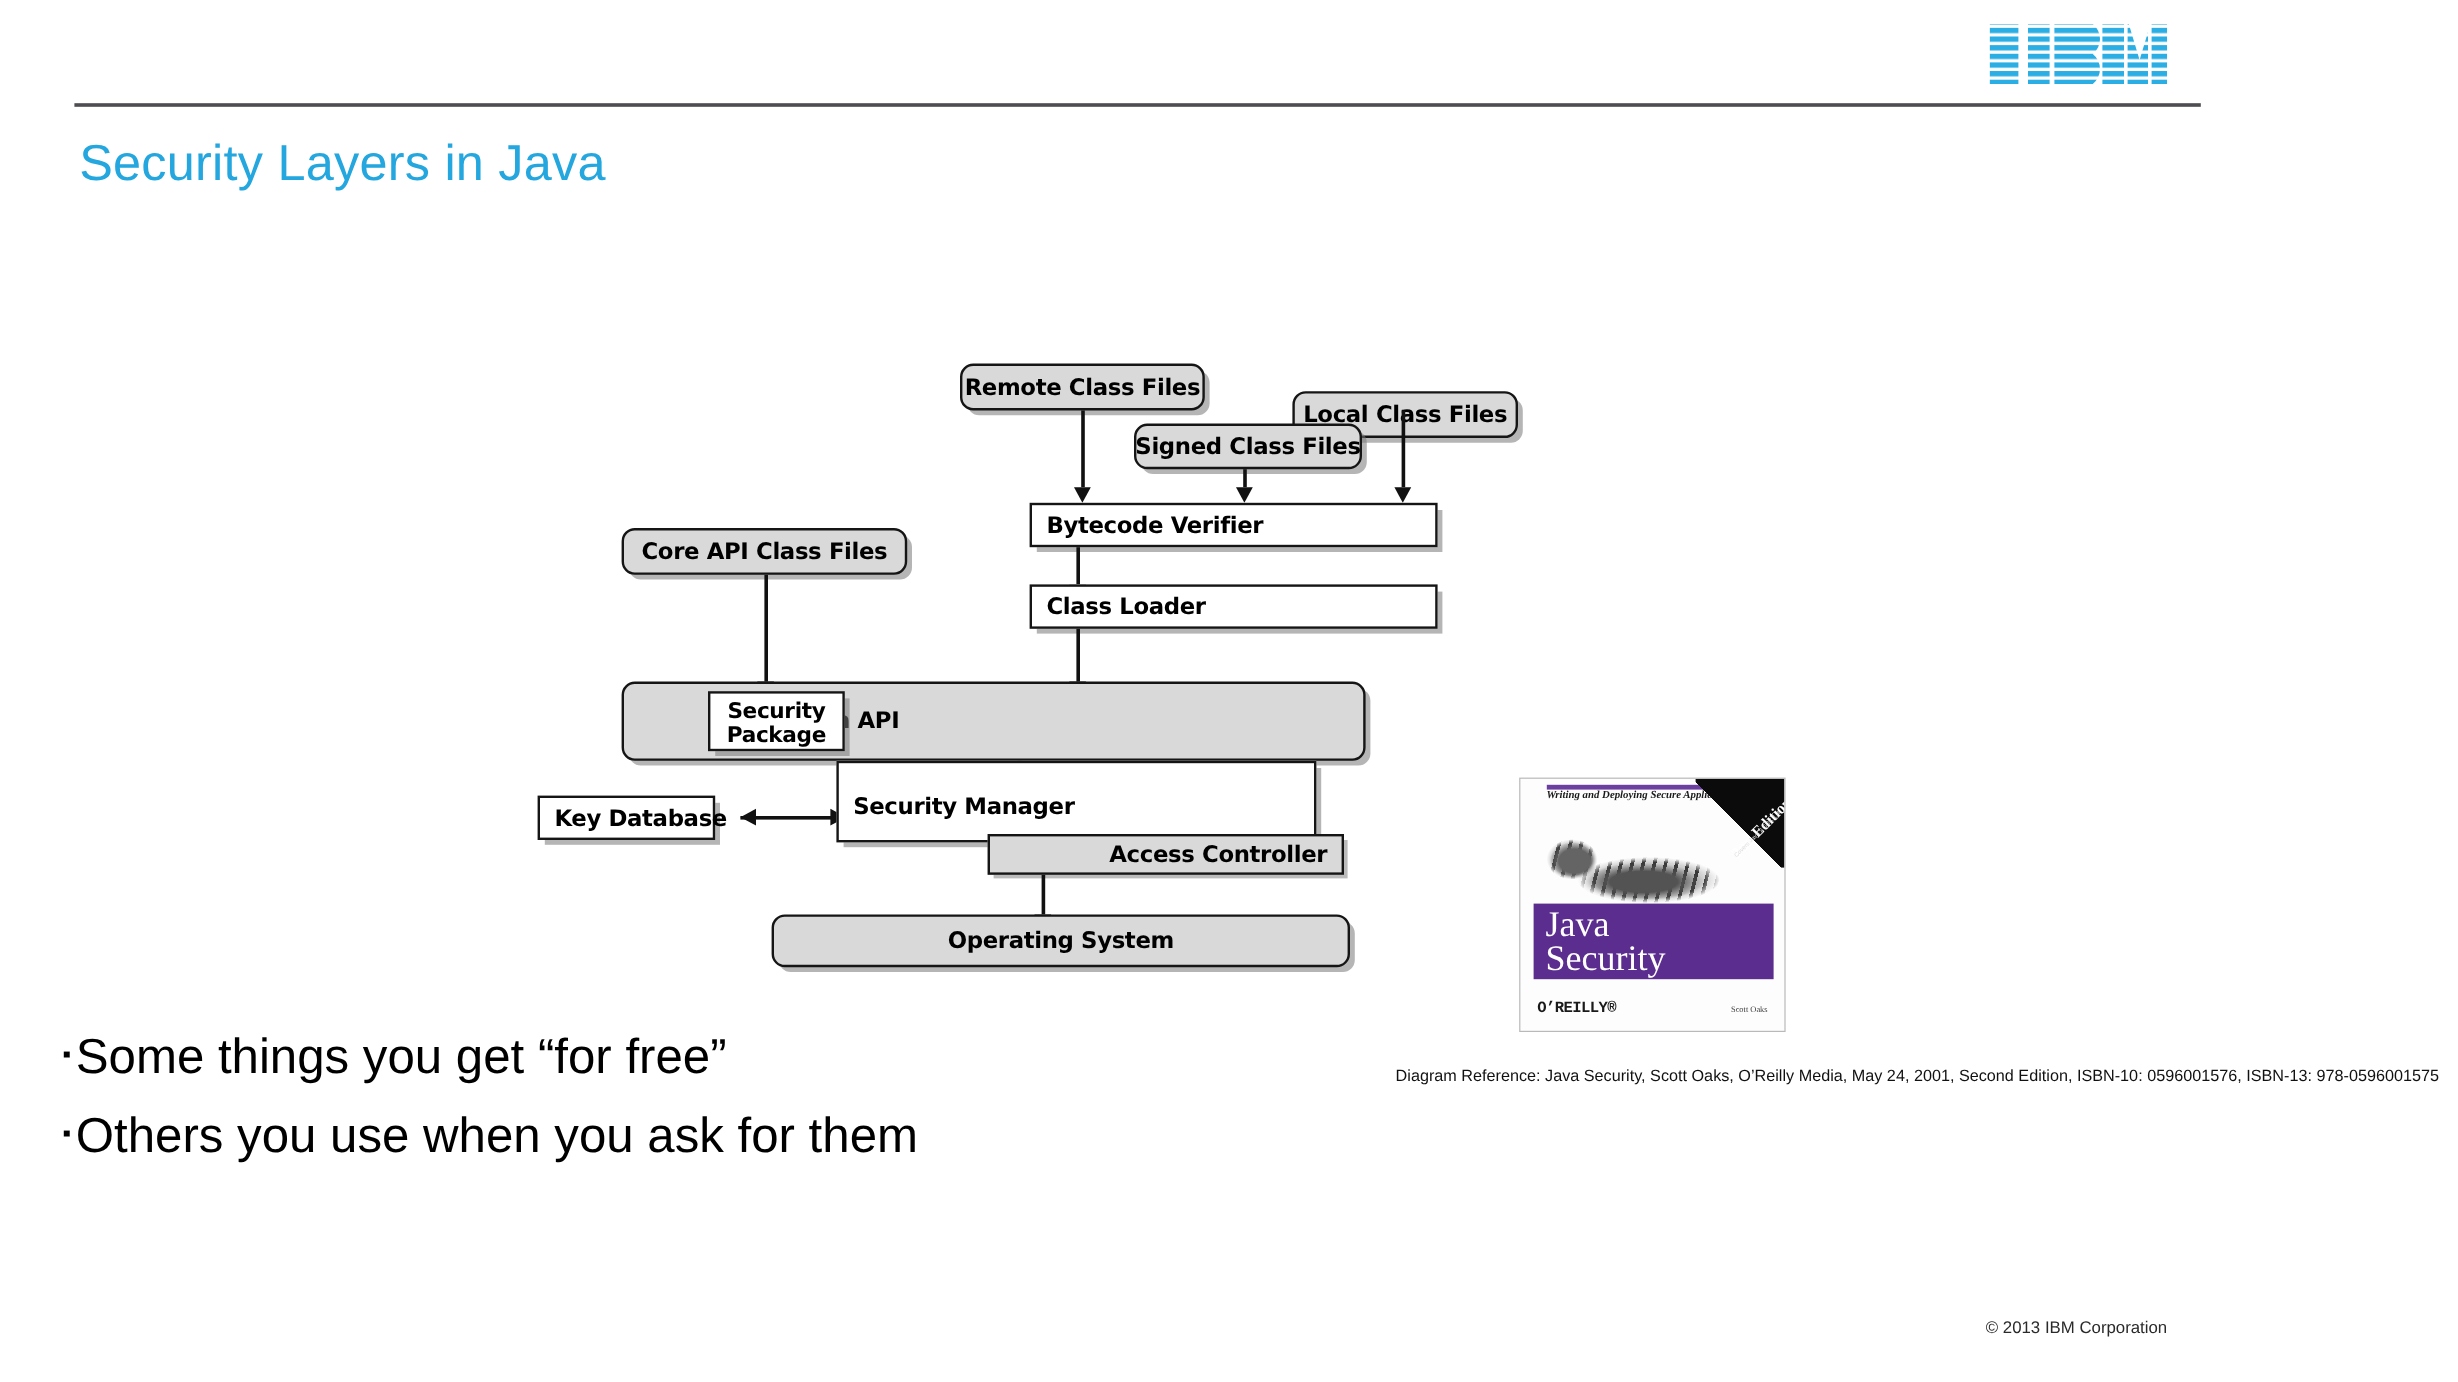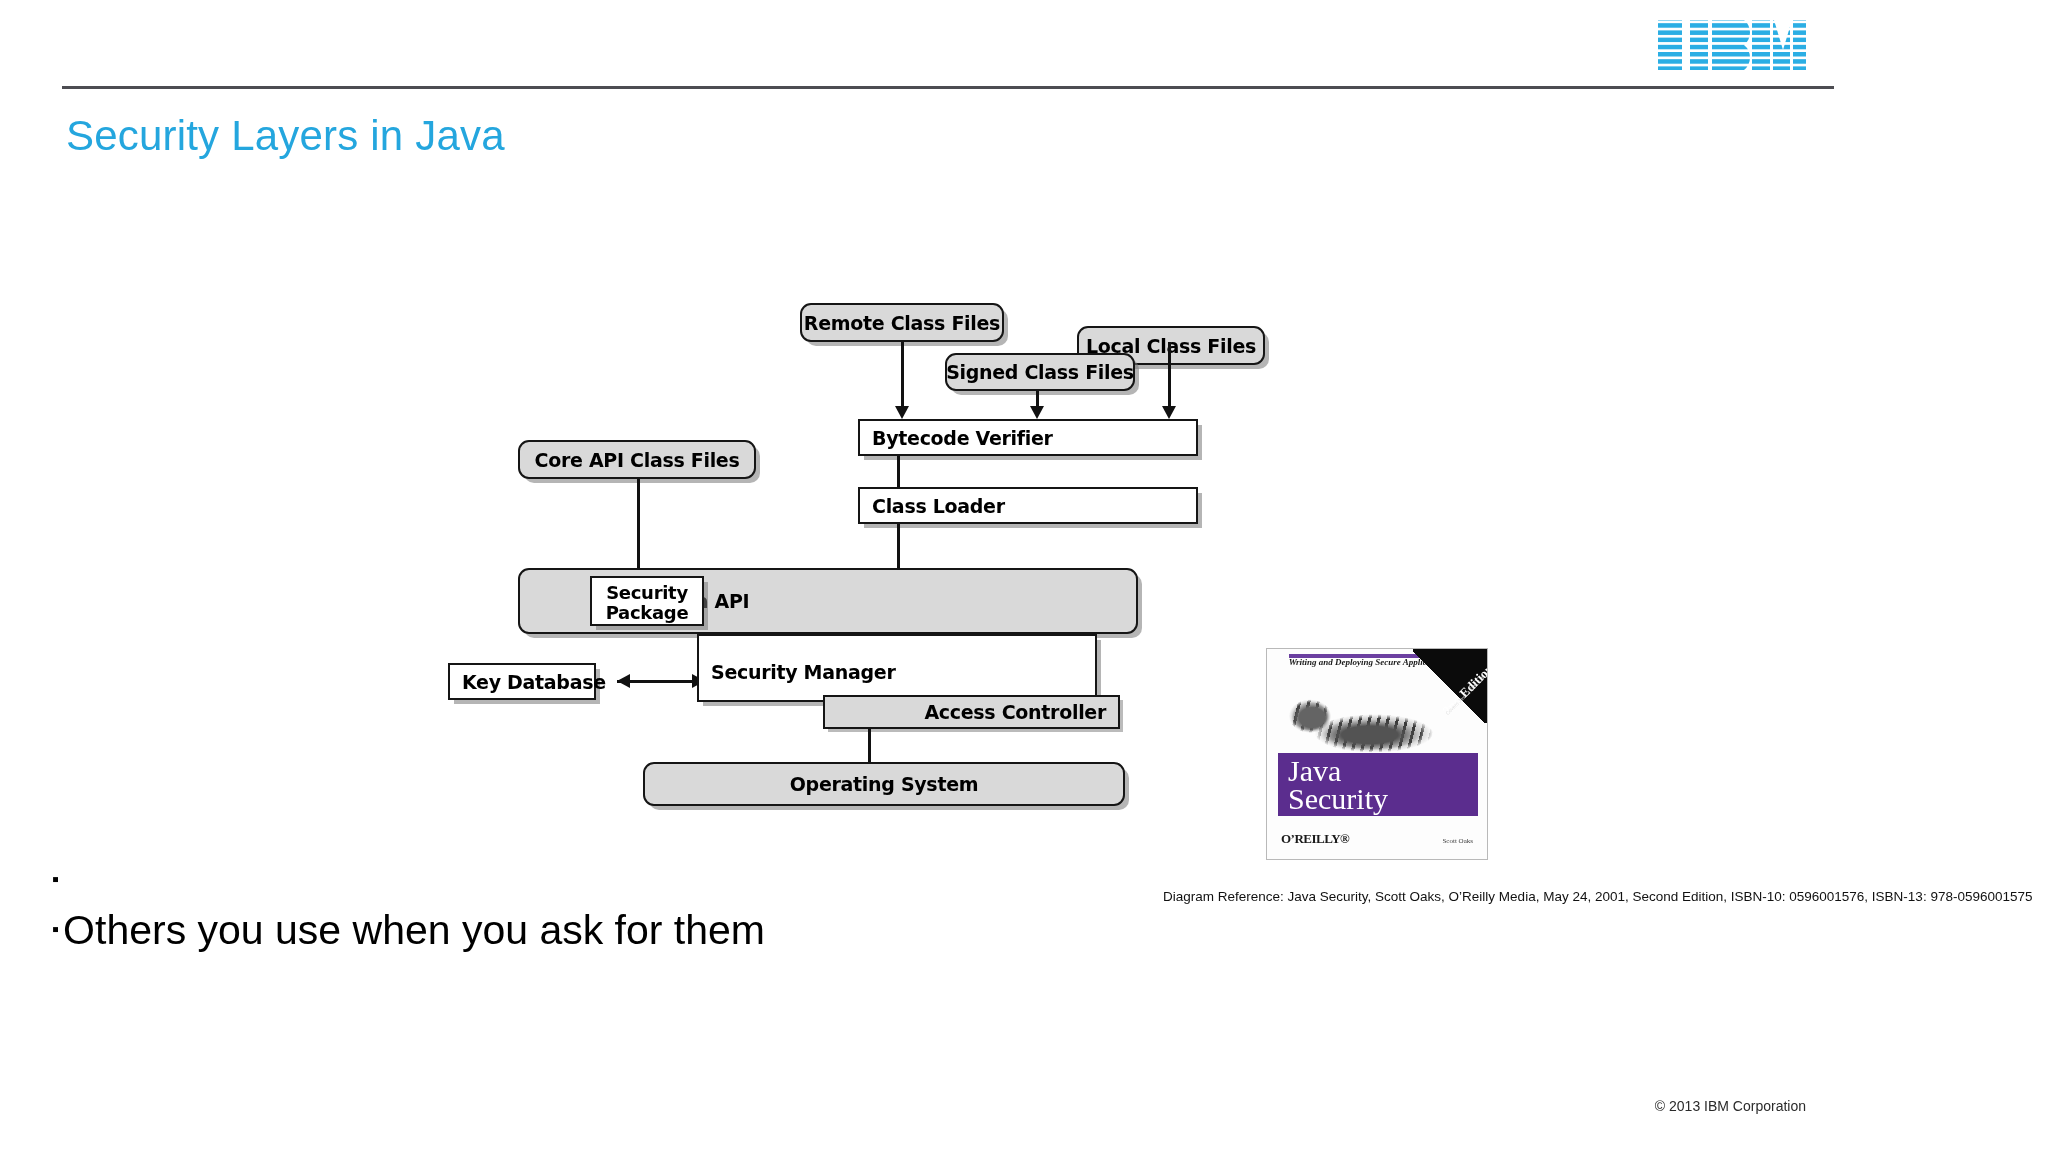--- a/index.html
+++ b/index.html
@@ -128,21 +128,21 @@
   }
   .book-band-line {
     position: absolute; left: 10px;
     font-family: "Liberation Serif", serif;
     color: #ffffff; font-size: 30px; line-height: 1;
   }
   #book-band-line1 { top: 3px; }
   #book-band-line2 { top: 31px; }
   #book-oreilly {
     position: absolute; left: 14px; bottom: 12px;
-    font-family: Liberation Serif, serif;
+    font-family: Liberation Mono, monospace;
     font-weight: bold; font-size: 13px; color: #1a1a1a;
     letter-spacing: -0.5px;
   }
   #book-author {
     position: absolute; right: 14px; bottom: 14px;
     font-family: "Liberation Serif", serif;
     font-size: 7px; color: #3a3a3a;
   }
 
   
@@ -276,20 +276,21 @@
 
     <div class="dbox round" style="left:643px; top:762px; width:482px; height:44px;">
       <span>Operating System</span>
     </div>
 
   </div>
 
   <div id="bullets">
     <div class="bullet">
       <span class="marker">▪</span>
+      <span>Some things you get “for free”</span>
     </div>
     <div class="bullet">
       <span class="marker">▪</span>
       <span>Others you use when you ask for them</span>
     </div>
   </div>
 
   <div id="book">
     <div id="book-toprule"></div>
     <div id="book-subtitle">Writing and Deploying Secure Applications</div>

